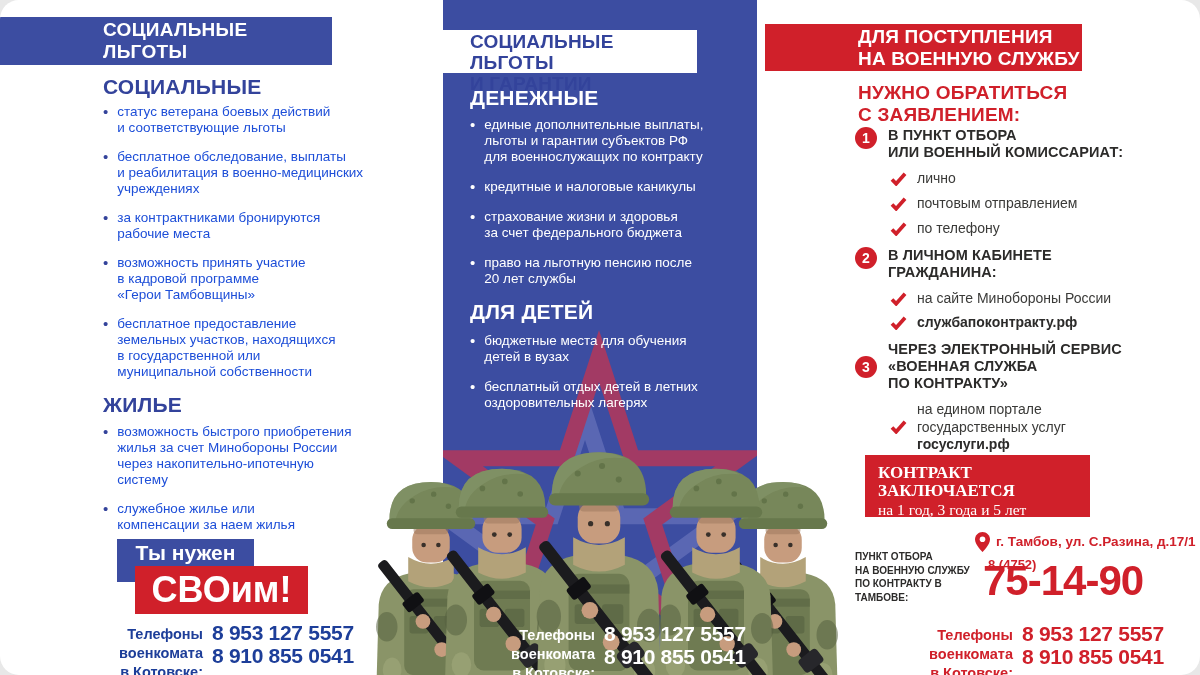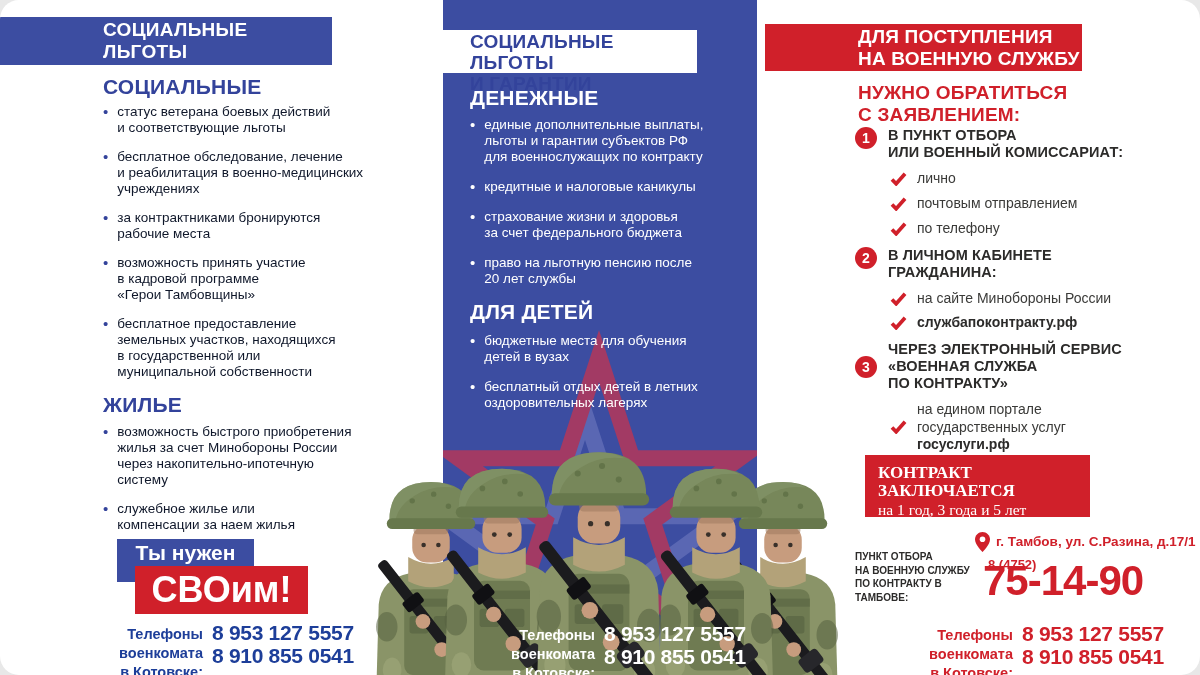--- a/index.html
+++ b/index.html
@@ -13,21 +13,21 @@
              font-weight:bold;font-size:19px;line-height:22px;letter-spacing:.3px;
              padding:2px 0 0 103px;box-sizing:border-box;z-index:2;}
   .h-blue{color:#33439b;font-weight:bold;font-size:21px;letter-spacing:.2px;}
   .h-left1{left:103px;top:75px;}
   .h-left2{left:103px;top:393px;}
   .blist{width:268px;}
   .blist-l1{left:103px;top:104px;}
   .blist-l2{left:103px;top:424px;}
   .bullet{display:flex;margin-bottom:13px;}
   .dot{color:#33439b;font-size:15px;line-height:16px;margin-right:9px;flex:0 0 auto;}
-  .bt{font-size:13.5px;line-height:16px;color:#0f172a;}
+  .bt{font-size:13.5px;line-height:16px;color:#1d4ed8;}
   .ty-box{left:117px;top:539px;width:137px;height:43px;background:#3c4da1;color:#fff;
           font-weight:bold;font-size:21px;line-height:27px;text-align:center;z-index:2;}
   .svo-box{left:135px;top:566px;width:173px;height:48px;background:#d0202a;color:#fff;
            font-weight:bold;font-size:36px;line-height:48px;text-align:center;z-index:2;}
   .phones{display:flex;z-index:6;}
   .ph-label{width:158px;text-align:right;font-weight:bold;font-size:14.5px;line-height:19px;padding-top:4px;}
   .ph-nums{margin-left:9px;font-weight:bold;font-size:21px;line-height:23px;letter-spacing:-.3px;}
   .phones-left{left:45px;top:621px;color:#1d3e99;}
   .phones-left .ph-label,.phones-left .ph-nums{color:#1d3e99;}
 
@@ -101,21 +101,21 @@
 
   <div class="abs h-blue h-left1">СОЦИАЛЬНЫЕ</div>
   <div class="abs blist blist-l1">
     <div class="bullet">
         <span class="dot">•</span>
         <span class="bt pl">статус ветерана боевых действий
 и соответствующие льготы</span>
       </div>
     <div class="bullet">
         <span class="dot">•</span>
-        <span class="bt pl">бесплатное обследование, лечение
+        <span class="bt pl">бесплатное обследование, выплаты
 и реабилитация в военно-медицинских
 учреждениях</span>
       </div>
     <div class="bullet">
         <span class="dot">•</span>
         <span class="bt pl">за контрактниками бронируются
 рабочие места</span>
       </div>
     <div class="bullet">
         <span class="dot">•</span>

